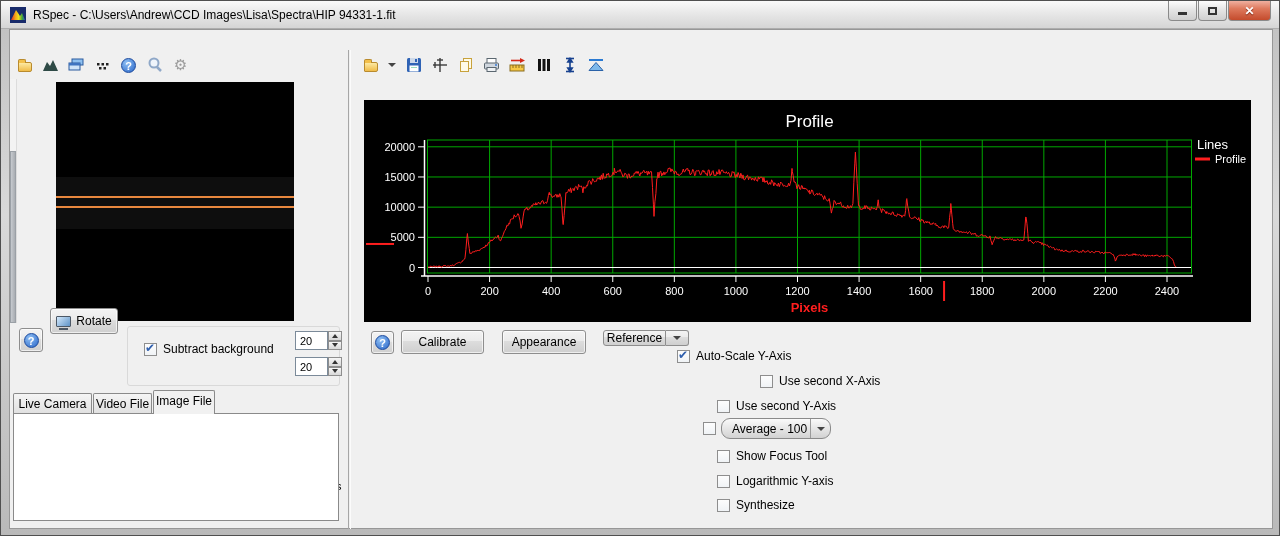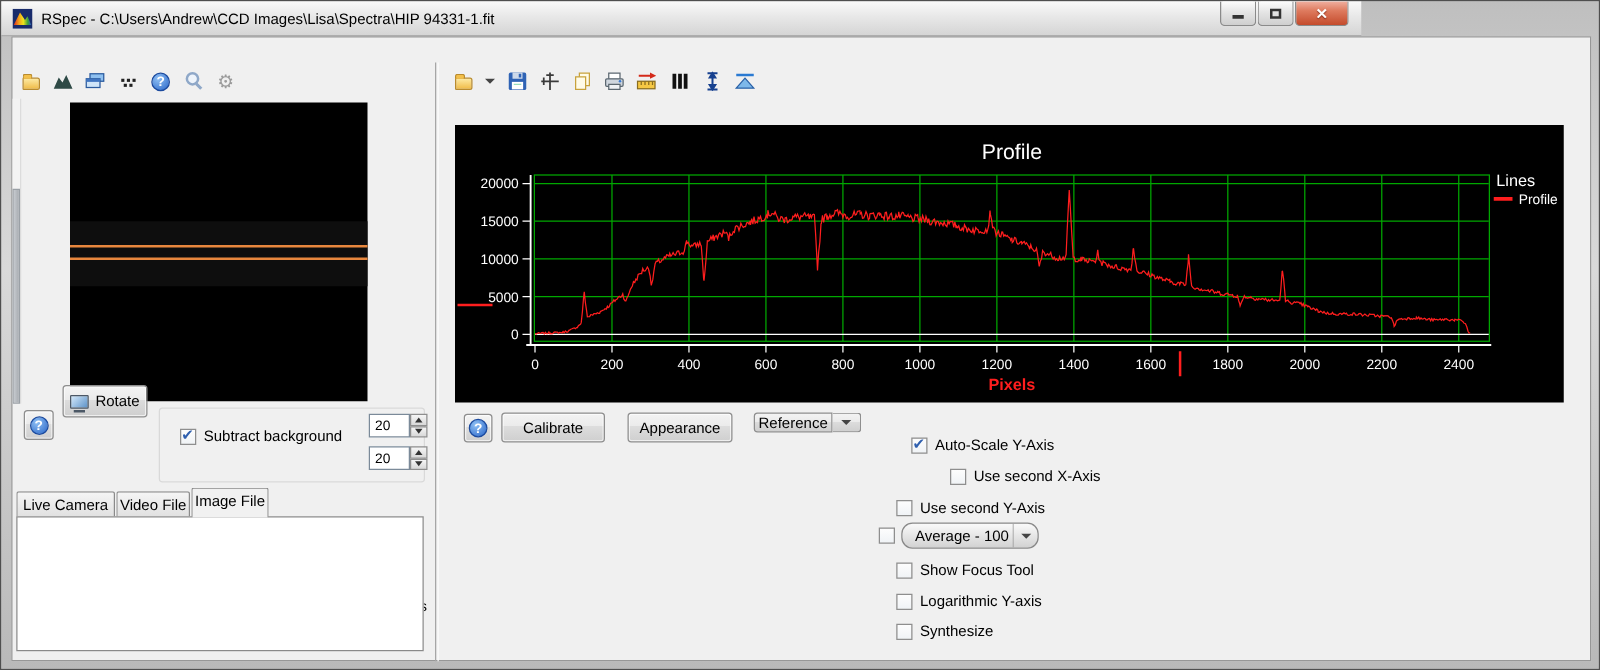--- a/index.html
+++ b/index.html
@@ -1,21 +1,21 @@
 <!DOCTYPE html>
 <html><head>
 <meta charset="utf-8">
 <style>
   * { margin:0; padding:0; box-sizing:border-box; }
   html,body { width:1280px; height:536px; font-family:"Liberation Sans",sans-serif; }
   .window { position:relative; width:1280px; height:536px; overflow:hidden;
     background:linear-gradient(180deg,#bfbfbf,#d9d9d9 40%,#b9b9b9);
     border:1px solid #4f4f4f; }
   
-  .titlebar { position:absolute; left:0; top:0; width:1088px; height:28px;
+  .titlebar { position:absolute; left:0; top:0; width:1280px; height:28px;
     background:linear-gradient(180deg,#fafafa,#e8e8e8 45%,#d5d5d5); border-bottom:1px solid #adadad; }
   .appicon { position:absolute; left:9px; top:6px; width:16px; height:16px; }
   .title-text { position:absolute; left:32px; top:7px; font-size:12px; color:#000; white-space:nowrap; }
   .winbtns { position:absolute; right:10px; top:0; display:flex; }
   .winbtn { width:29px; height:20px; border:1px solid #8a8a8a; border-top:none;
     background:linear-gradient(180deg,#fdfdfd,#e5e5e5 45%,#cfcfcf); border-radius:0 0 4px 4px;
     display:flex; align-items:center; justify-content:center; margin-left:1px; }
   .winbtn.close { width:43px; background:linear-gradient(180deg,#f0b0a0,#de7a5e 40%,#c44b2c); }
   .glyph-min { width:9px; height:3px; background:#333; margin-top:6px; }
   .glyph-max { width:9px; height:8px; border:2px solid #333; background:transparent; }
@@ -398,21 +398,21 @@
   </div>
   <div class="btn" style="left:400px; top:329px; width:83px; height:24px;">Calibrate</div>
   <div class="btn" style="left:501px; top:329px; width:84px; height:24px;">Appearance</div>
   <div class="refsplit">
     <span class="main">Reference</span>
     <span class="arrow">
         <span class="tri-down"></span>
       </span>
   </div>
 
-  <div class="cb-row" style="left:728px; top:348px;">
+  <div class="cb-row" style="left:676px; top:348px;">
     <span class="cb checked"></span>
     <span>Auto-Scale Y-Axis</span>
   </div>
   <div class="cb-row" style="left:716px; top:373px;margin-left:43px;">
     <span class="cb"></span>
     <span>Use second X-Axis</span>
   </div>
   <div class="cb-row" style="left:716px; top:398px;">
     <span class="cb"></span>
     <span>Use second Y-Axis</span>

